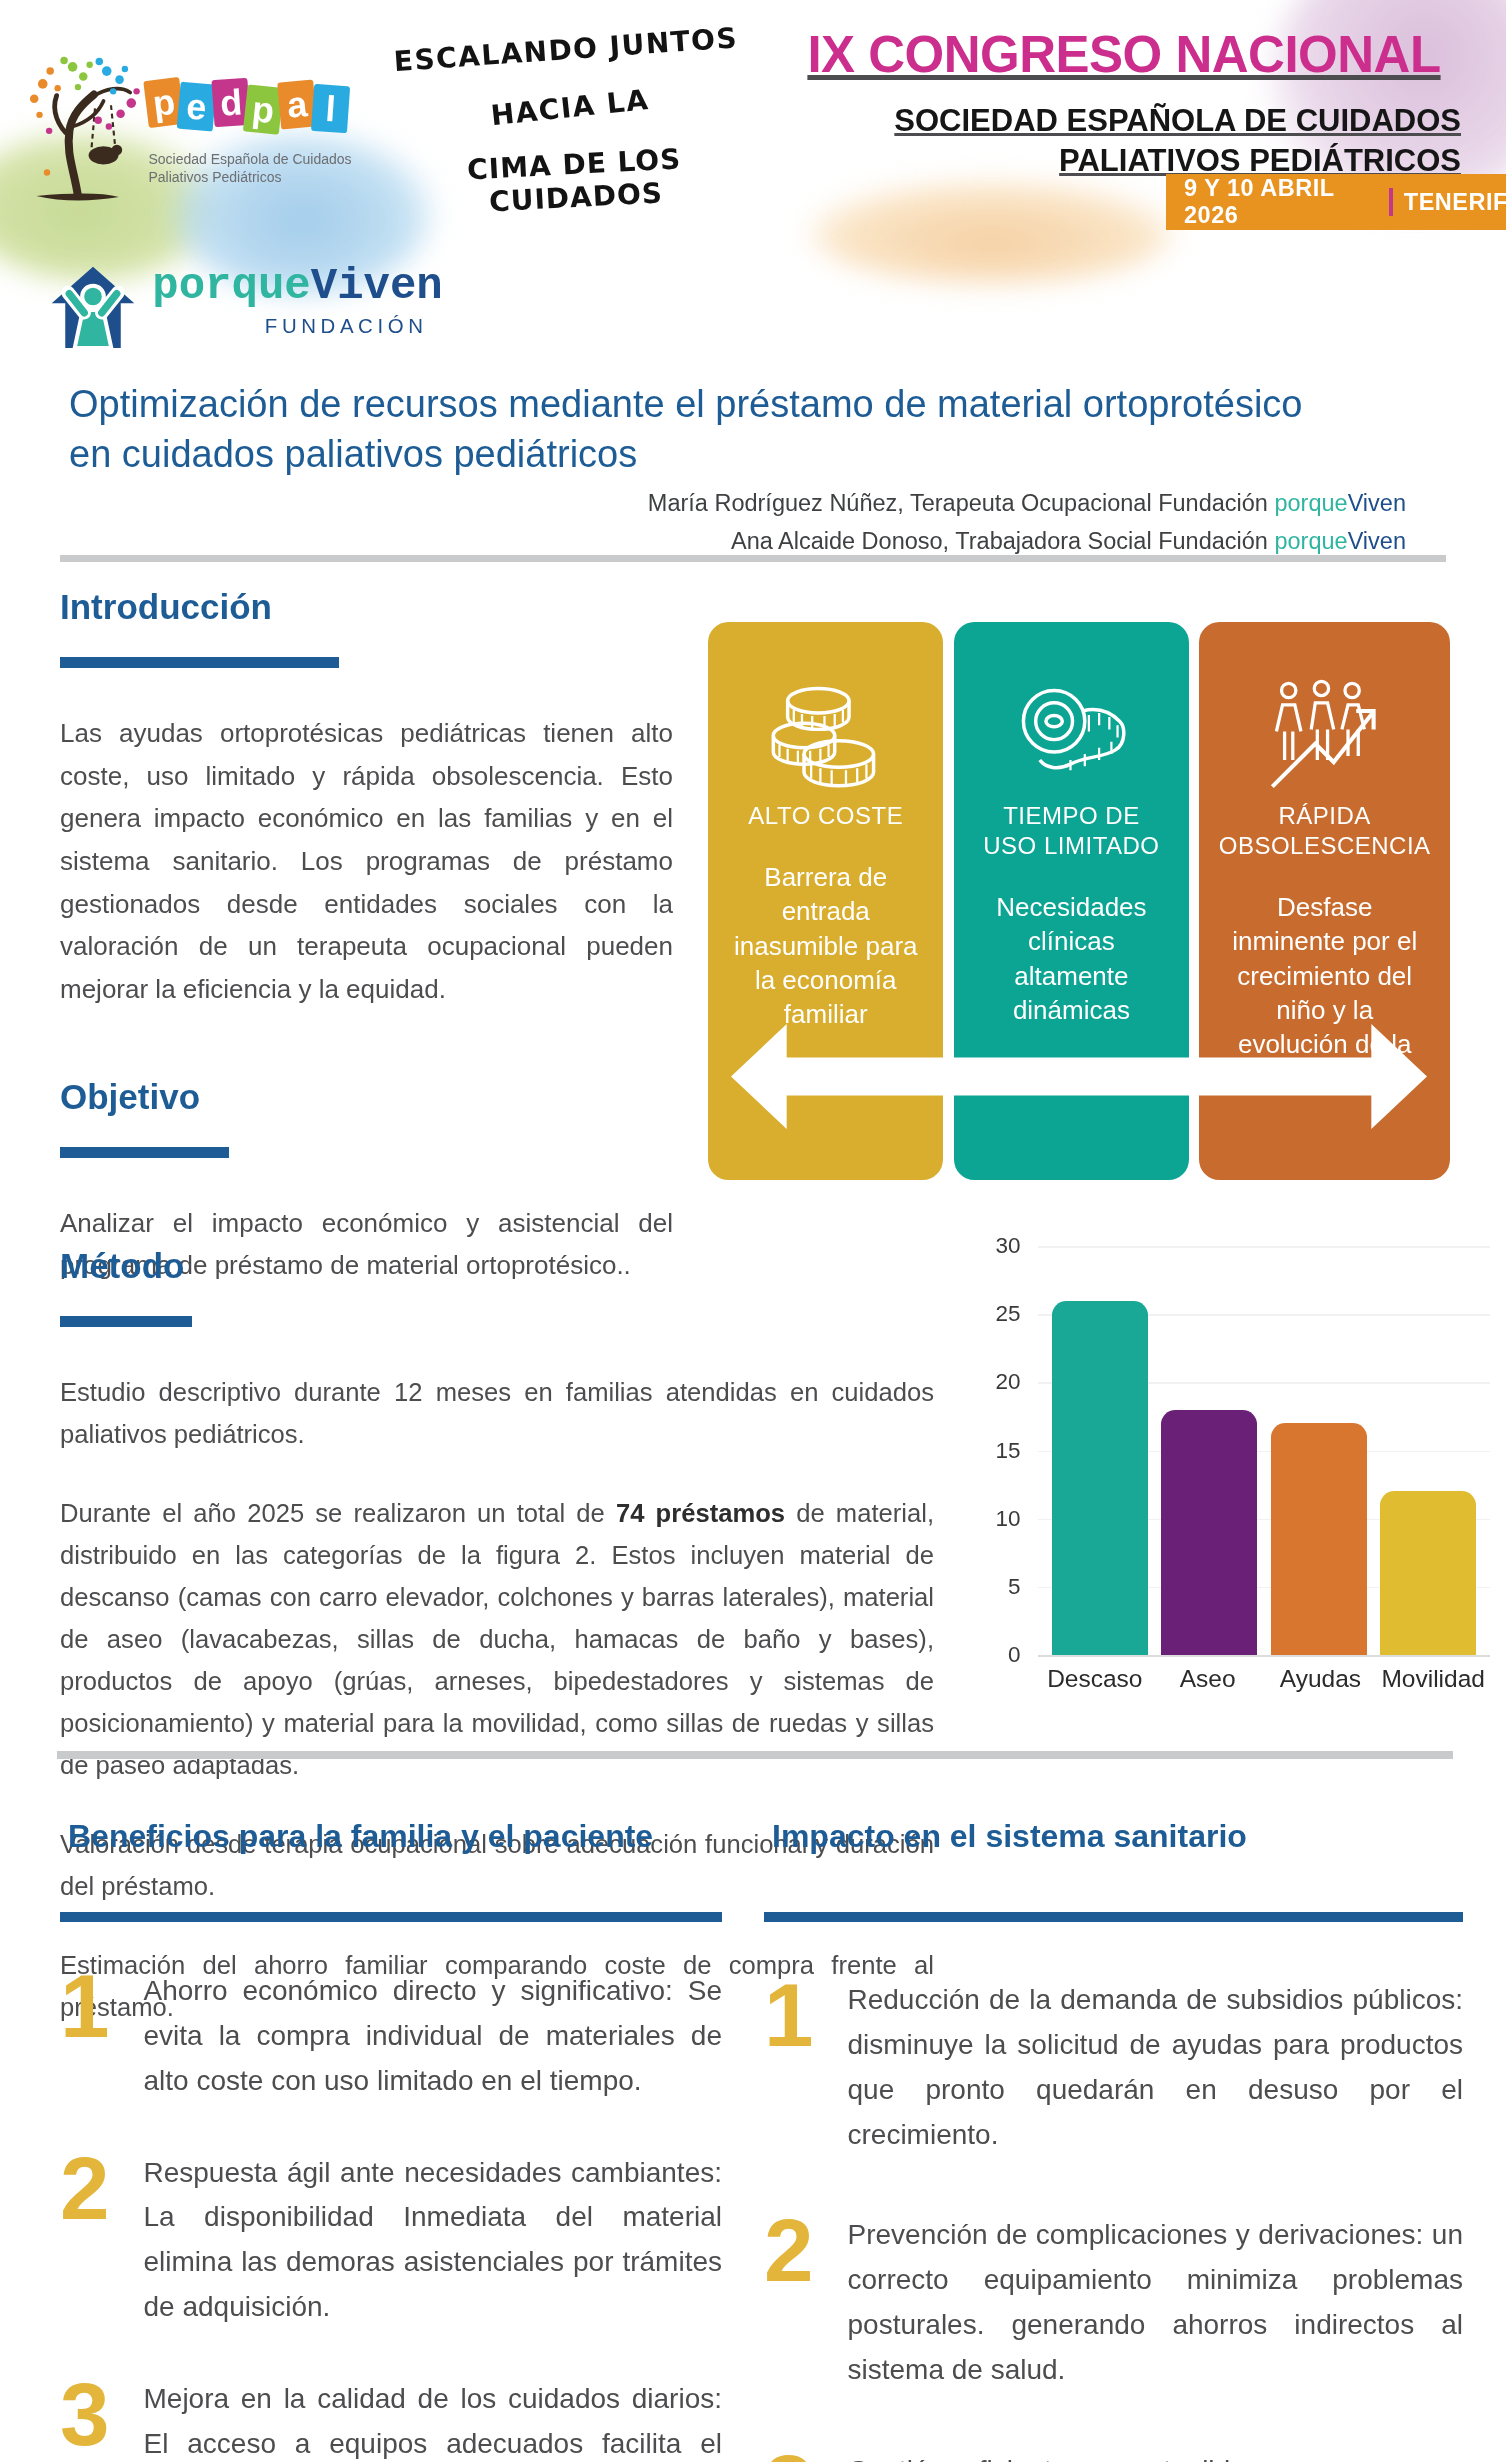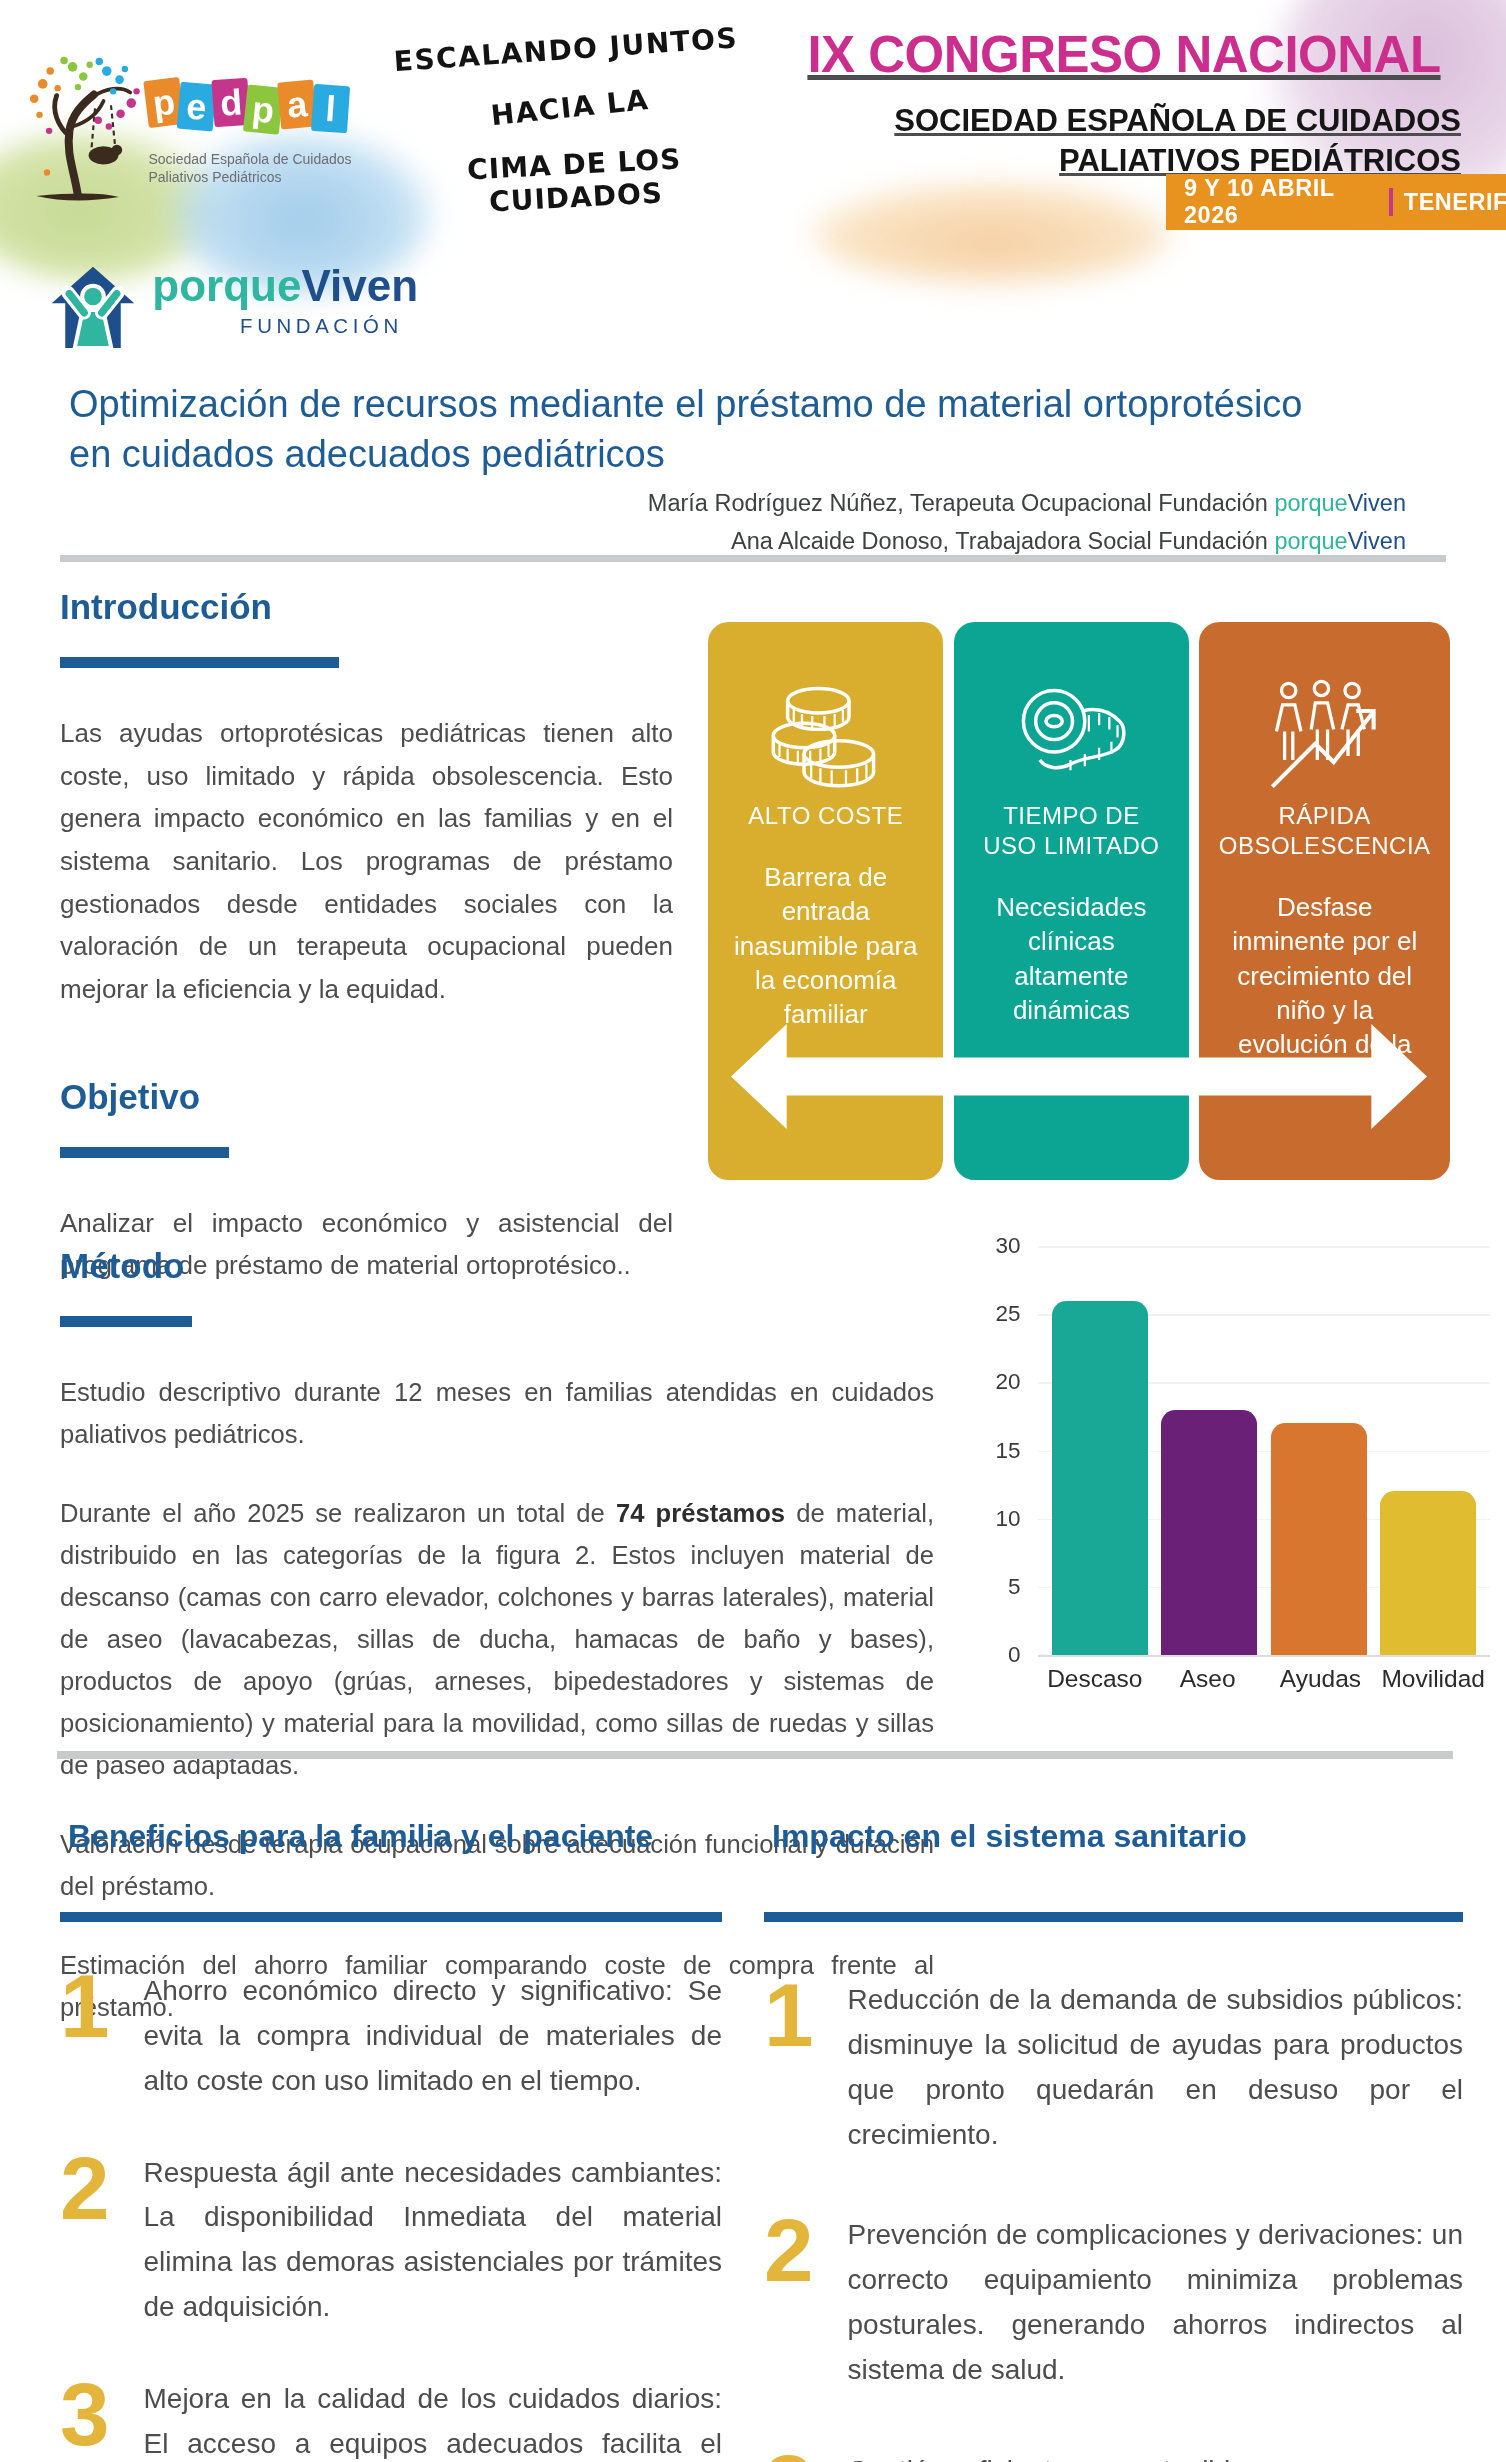--- a/index.html
+++ b/index.html
@@ -47,21 +47,21 @@
   .congress-title{font-size:51px;font-weight:700;color:#CB2E8D;letter-spacing:-0.5px;}
   .congress-sub{margin-top:17.4px;text-align:right;padding-right:31px;font-size:31px;font-weight:700;
     color:#161616;line-height:1.28;}
   .banner{left:1166px;top:174px;width:340px;height:56px;background:#E8921F;display:flex;
     align-items:center;justify-content:center;gap:11.2px;padding-left:18px;}
   .banner span{color:#fff;font-weight:700;font-size:23.5px;letter-spacing:0.5px;}
   .banner .bdiv{width:3.6px;height:28px;background:#C4368C;}
 
   
   .pv{left:49px;top:264px;display:flex;gap:15.3px;align-items:flex-start;}
-  .pv-words{font-size:44px;font-weight:700;line-height:1;}
+  .pv-words{font-size:44px;font-weight:700;line-height:1;font-family:Liberation Mono, monospace;}
   .pv-porque{color:#2FB5A0;}
   .pv-viven{color:#1F4E8C;}
   .pv-fund{margin-top:7.2px;text-align:right;padding-right:15.3px;font-size:20.4px;letter-spacing:4.6px;color:#1F4E8C;}
 
   
   .main-title{left:69px;top:379px;width:1411px;font-size:38px;color:#1E5C96;line-height:1.32;}
   .authors{right:101px;top:485px;text-align:right;font-size:23.5px;color:#3F4042;line-height:1.6;}
   .authors .t{color:#2FB5A0;}
   .authors .b{color:#1F4E8C;}
   .rule-gray{background:#C9CACB;}
@@ -204,21 +204,21 @@
   <div>
     <div class="pv-words">
       <span class="pv-porque">porque</span><span class="pv-viven">Viven</span>
     </div>
     <div class="pv-fund">FUNDACIÓN</div>
   </div>
 </div>
 
 <div class="abs main-title">
   <div>Optimización de recursos mediante el préstamo de material ortoprotésico</div>
-  <div>en cuidados adecuados pediátricos</div>
+  <div>en cuidados paliativos pediátricos</div>
 </div>
 
 <div class="abs authors">
   <div><span>María Rodríguez Núñez, Terapeuta Ocupacional Fundación </span><span class="t">porque</span><span class="b">Viven</span></div>
   <div><span>Ana Alcaide Donoso, Trabajadora Social Fundación </span><span class="t">porque</span><span class="b">Viven</span></div>
 </div>
 
 <div class="abs rule-gray rule1"></div>
 
 <div class="abs col-intro">

